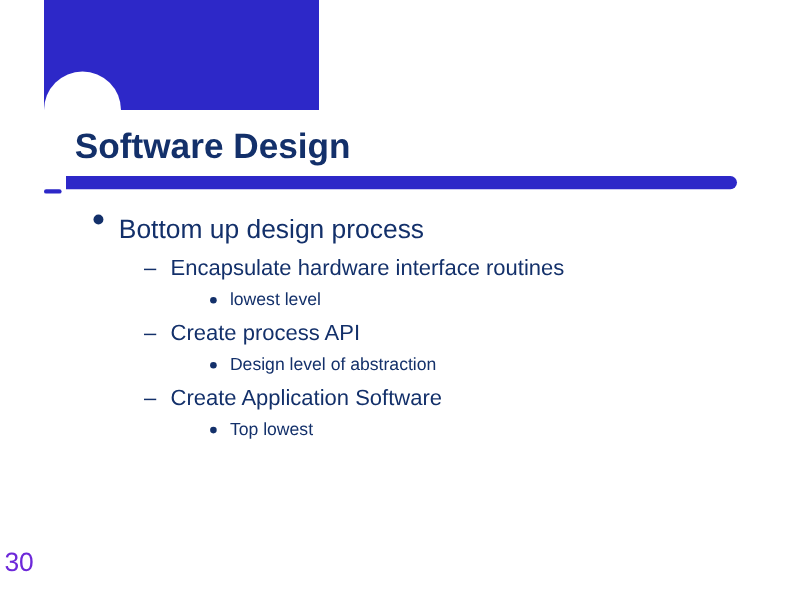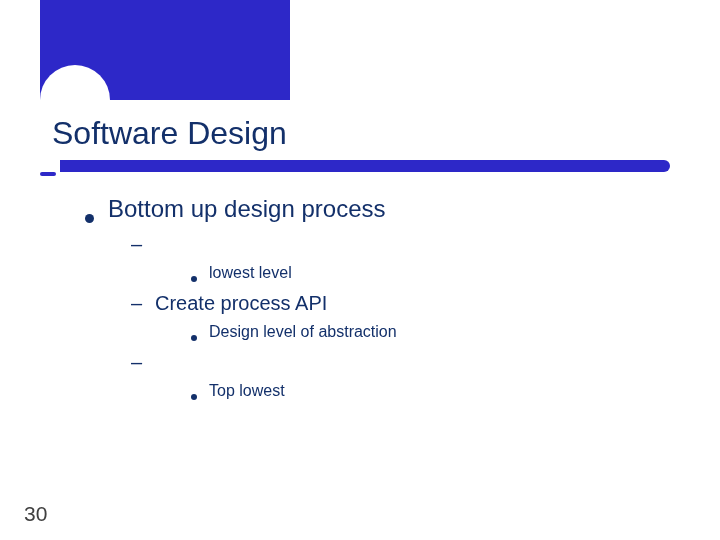--- a/index.html
+++ b/index.html
@@ -1,29 +1,29 @@
 <!DOCTYPE html>
 <html><head>
 <meta charset="utf-8">
 <style>
   html,body{margin:0;padding:0;width:720px;height:540px;background:#fff;font-family:Arial,Helvetica,sans-serif;color:#13306a;overflow:hidden}
   .blue-block{position:absolute;left:40px;top:0;width:250px;height:100px;background:#2d28c8}
   .mask-corner{position:absolute;left:40px;top:65px;width:70px;height:70px;border-radius:50%;background:#fff}
-  .title{position:absolute;left:52px;top:115px;font-size:32px;font-weight:normal;color:#13306a}
+  .title{position:absolute;left:68px;top:115px;font-size:32px;font-weight:bold;color:#13306a}
   .rule{position:absolute;left:40px;top:160px;width:630px;height:12px;background:#2d28c8;border-radius:6px}
   .rule-corner{position:absolute;left:40px;top:158px;width:20px;height:20px;background:#fff}
   .tick{position:absolute;left:40px;top:172px;width:16px;height:4px;background:#2d28c8;border-radius:2px}
   .content{position:absolute;left:85px;top:195px;right:40px}
-  .lvl1{display:flex;align-items:flex-end;font-size:24px;margin:0}
+  .lvl1{display:flex;align-items:flex-start;font-size:24px;margin:0}
   .dot1{width:9px;height:9px;border-radius:50%;background:#13306a;display:inline-block;margin-right:14px;flex:0 0 auto}
   .lvl2{display:flex;align-items:center;font-size:20px;margin:10px 0 0 46px}
   .dash2{display:inline-block;width:10px;text-align:center;margin-right:14px;color:#13306a;flex:0 0 auto}
-  .lvl3{display:flex;align-items:flex-end;font-size:16px;margin:8px 0 2px 106px}
+  .lvl3{display:flex;align-items:center;font-size:16px;margin:8px 0 2px 106px}
   .dot3{width:6px;height:6px;border-radius:50%;background:#13306a;display:inline-block;margin-right:12px;flex:0 0 auto}
-  .pagenum{position:absolute;left:24px;bottom:14px;font-size:21px;color:#404040}
+  .pagenum{position:absolute;left:4px;bottom:14px;font-size:24px;color:#6d28d9}
 </style>
 </head>
 <body>
 
 <div class="blue-block"></div>
 <div class="mask-corner"></div>
 
 <div class="title">Software Design</div>
 
 <div class="rule"></div>
@@ -31,37 +31,39 @@
 <div class="tick"></div>
 
 <div class="content">
   <div class="lvl1">
     <span class="dot1"></span>
     <span>Bottom up design process</span>
   </div>
 
   <div class="lvl2">
     <span class="dash2">–</span>
+    <span>Encapsulate hardware interface routines</span>
   </div>
   <div class="lvl3">
     <span class="dot3"></span>
     <span>lowest level</span>
   </div>
 
   <div class="lvl2">
     <span class="dash2">–</span>
     <span>Create process API</span>
   </div>
   <div class="lvl3">
     <span class="dot3"></span>
     <span>Design level of abstraction</span>
   </div>
 
   <div class="lvl2">
     <span class="dash2">–</span>
+    <span>Create Application Software</span>
   </div>
   <div class="lvl3">
     <span class="dot3"></span>
     <span>Top lowest</span>
   </div>
 </div>
 
 <div class="pagenum">30</div>
 
 </body></html>

